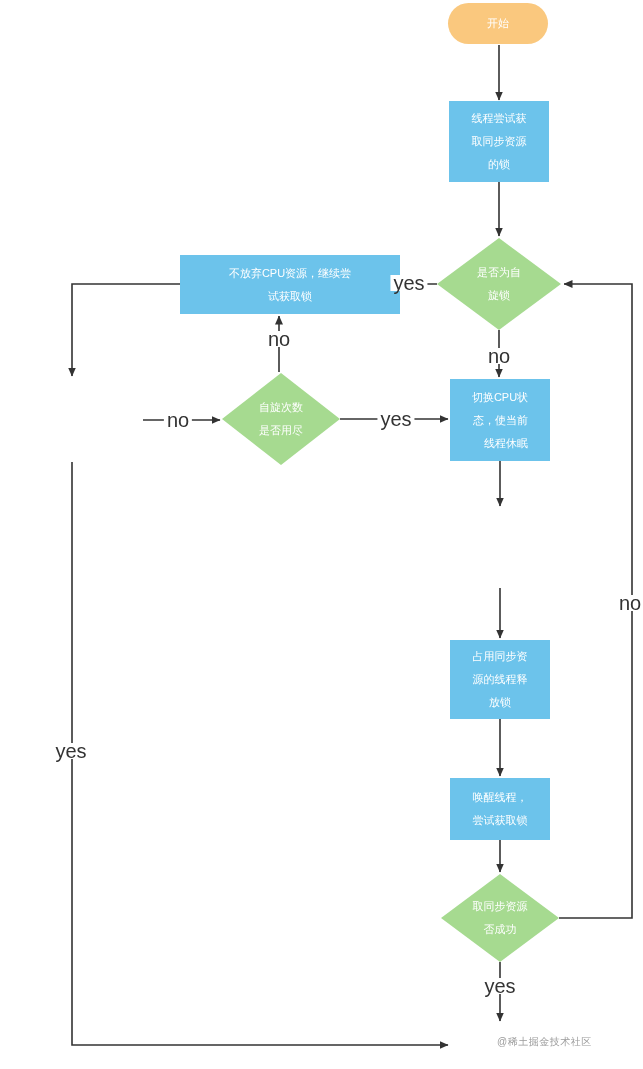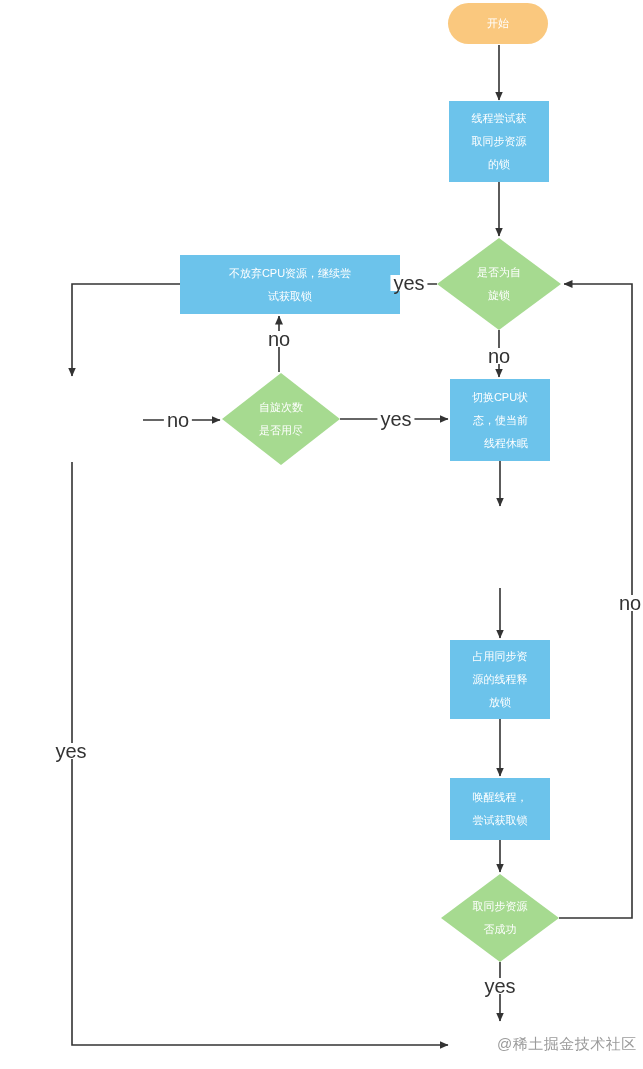--- a/index.html
+++ b/index.html
@@ -56,21 +56,21 @@
     background: var(--background);
     padding: 0 3px;
     font-size: 20px;
     line-height: 16px;
     color: var(--label_text);
   }
   .watermark {
     position: absolute;
     left: 497px;
     top: 1035px;
-    font-size: 15px;
+    font-size: 10px;
     color: var(--watermark);
     letter-spacing: 0.5px;
   }
 </style>
 </head>
 <body>
 
 <div class="canvas">
 
   <svg class="edges" viewBox="0 0 643 1069" xmlns="http://www.w3.org/2000/svg">

